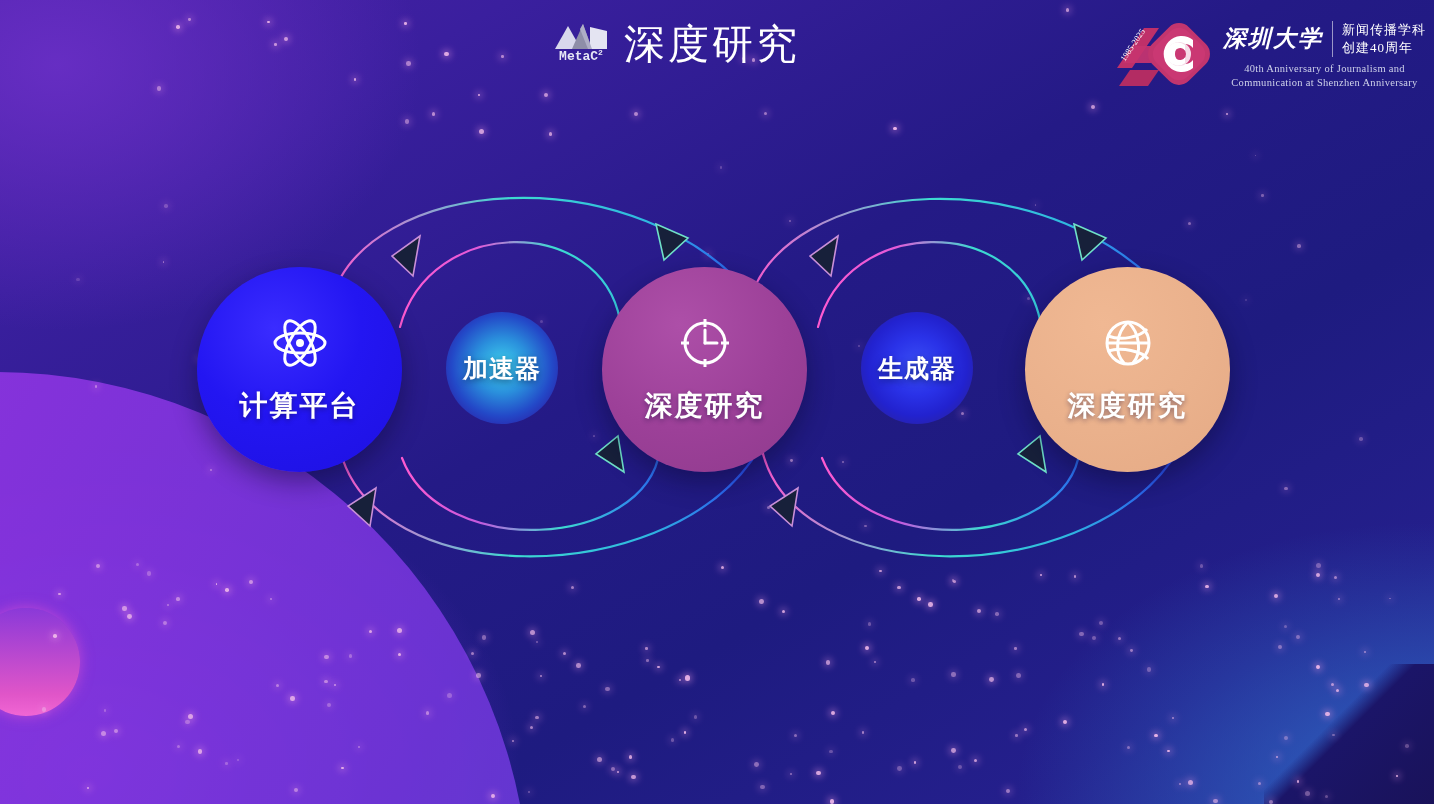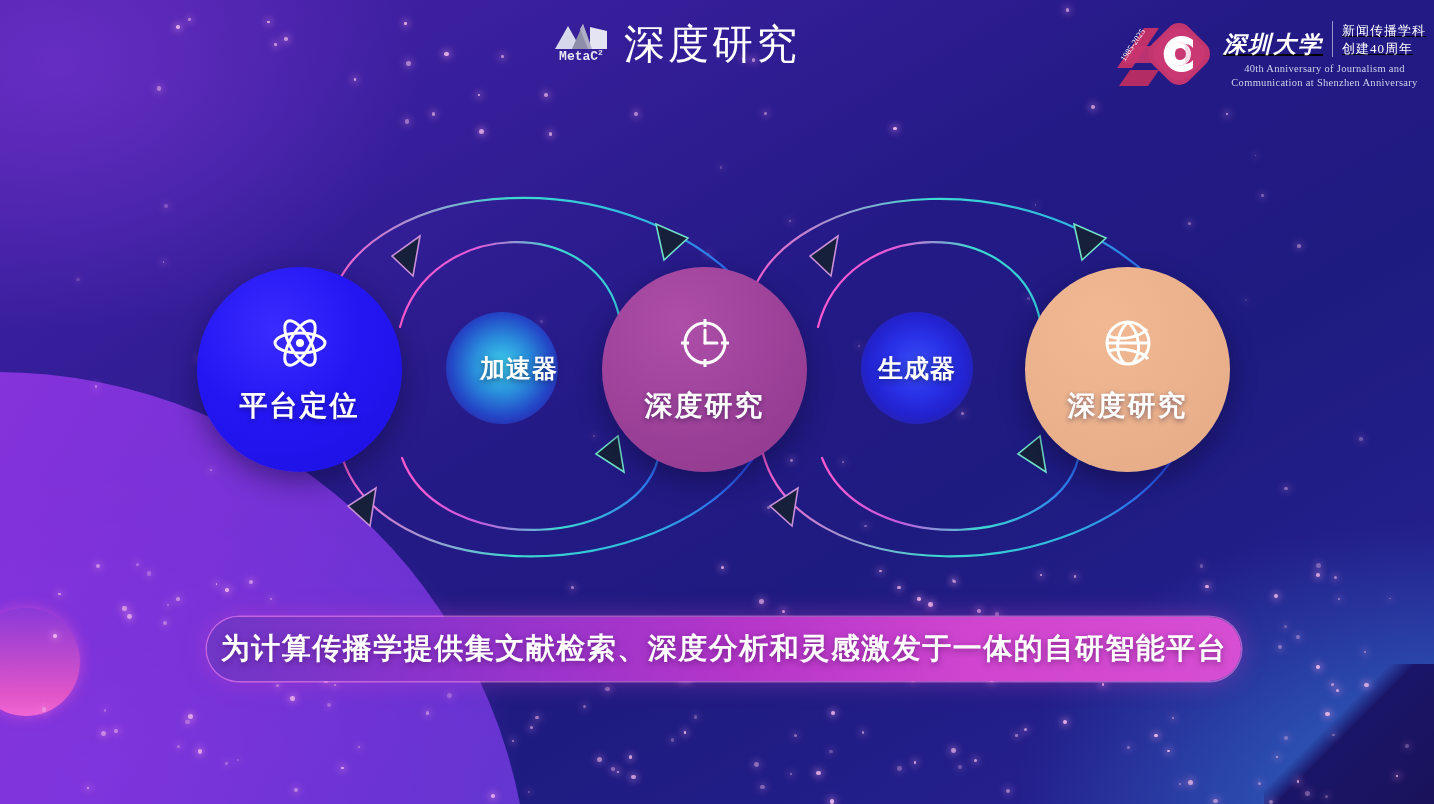--- a/index.html
+++ b/index.html
@@ -79,21 +79,21 @@
     padding-bottom:4px;
   }
 
   
   .uni-logo {
     position:absolute; right:8px; top:16px;
     display:flex; align-items:center; gap:8px;
   }
   .uni-badge { position:relative; width:104px; height:78px; }
   .uni-text { display:flex; flex-direction:column; gap:2px; }
-  .uni-text-row { display:flex; align-items:flex-end; gap:9px;text-decoration:underline; }
+  .uni-text-row { display:flex; align-items:center; gap:9px; }
   .uni-name {
     font-family:"Liberation Serif", serif;
     font-size:23px; font-weight:bold; color:#ffffff;
     letter-spacing:2px; line-height:1.05;
     font-style:italic;
   }
   .uni-divider { width:1px; height:36px; background:rgba(255,255,255,0.55); }
   .uni-sub {
     display:flex; flex-direction:column; gap:1px;
     font-family:"Liberation Serif", serif;
@@ -137,21 +137,20 @@
     text-shadow:0 2px 6px rgba(10,20,70,0.6);
   }
 
   #node-doc    { left:197px;  top:147px; background:radial-gradient(circle at 38% 30%, #3a2cff 0%, #2316f2 45%, #1d10e0 100%); }
   #node-compute{ left:602px;  top:147px; background:radial-gradient(circle at 38% 28%, #ad4fa8 0%, #9c4098 55%, #8e3a8c 100%); }
   #node-deep   { left:1025px; top:147px; background:radial-gradient(circle at 38% 28%, #f0b893 0%, #eab18c 55%, #e5aa85 100%); }
 
   #node-accel {
     left:446px; top:192px;
     background:radial-gradient(circle at 50% 48%, #3fd3ee 0%, #2a8fdc 34%, #2349c8 62%, #2a22a8 82%, rgba(40,30,150,0) 100%);
-    align-items:flex-end;
   }
   #node-gen {
     left:861px; top:192px;
     background:radial-gradient(circle at 50% 48%, #3a4ff5 0%, #2a32e8 36%, #2222cf 62%, #2a22a0 84%, rgba(40,30,150,0) 100%);
   }
 
   
   .banner {
     position:absolute;
     left:207px; top:617px;
@@ -504,21 +503,21 @@
       <span class="node-icon">
         <svg width="56" height="56" viewBox="0 0 56 56">
           <g fill="none" stroke="#ffffff" stroke-width="3">
             <ellipse cx="28" cy="28" rx="25" ry="10"></ellipse>
             <ellipse cx="28" cy="28" rx="25" ry="10" transform="rotate(60 28 28)"></ellipse>
             <ellipse cx="28" cy="28" rx="25" ry="10" transform="rotate(120 28 28)"></ellipse>
           </g>
           <circle cx="28" cy="28" r="4" fill="#ffffff"></circle>
         </svg>
       </span>
-      <span class="node-label">平台定位</span>
+      <span class="node-label">计算平台</span>
     </div>
 
     <div class="node node-mini" id="node-accel">
       <span class="node-label">加速器</span>
     </div>
 
     <div class="node node-main" id="node-compute">
       <span class="node-icon">
         <svg width="56" height="56" viewBox="0 0 56 56">
           <circle cx="28" cy="28" r="20" fill="none" stroke="#ffffff" stroke-width="3"></circle>
@@ -551,17 +550,14 @@
             <path d="M8 21 C 22 26, 40 22, 47 14"></path>
             <path d="M8 36 C 22 32, 42 36, 48 44"></path>
             <line x1="7" y1="28" x2="49" y2="28"></line>
           </g>
         </svg>
       </span>
       <span class="node-label">深度研究</span>
     </div>
   </div>
 
-  <div class="banner">
-    <span class="banner-text">为计算传播学提供集文献检索、深度分析和灵感激发于一体的自研智能平台</span>
-  </div>
 
 </div>
 
 </body></html>

